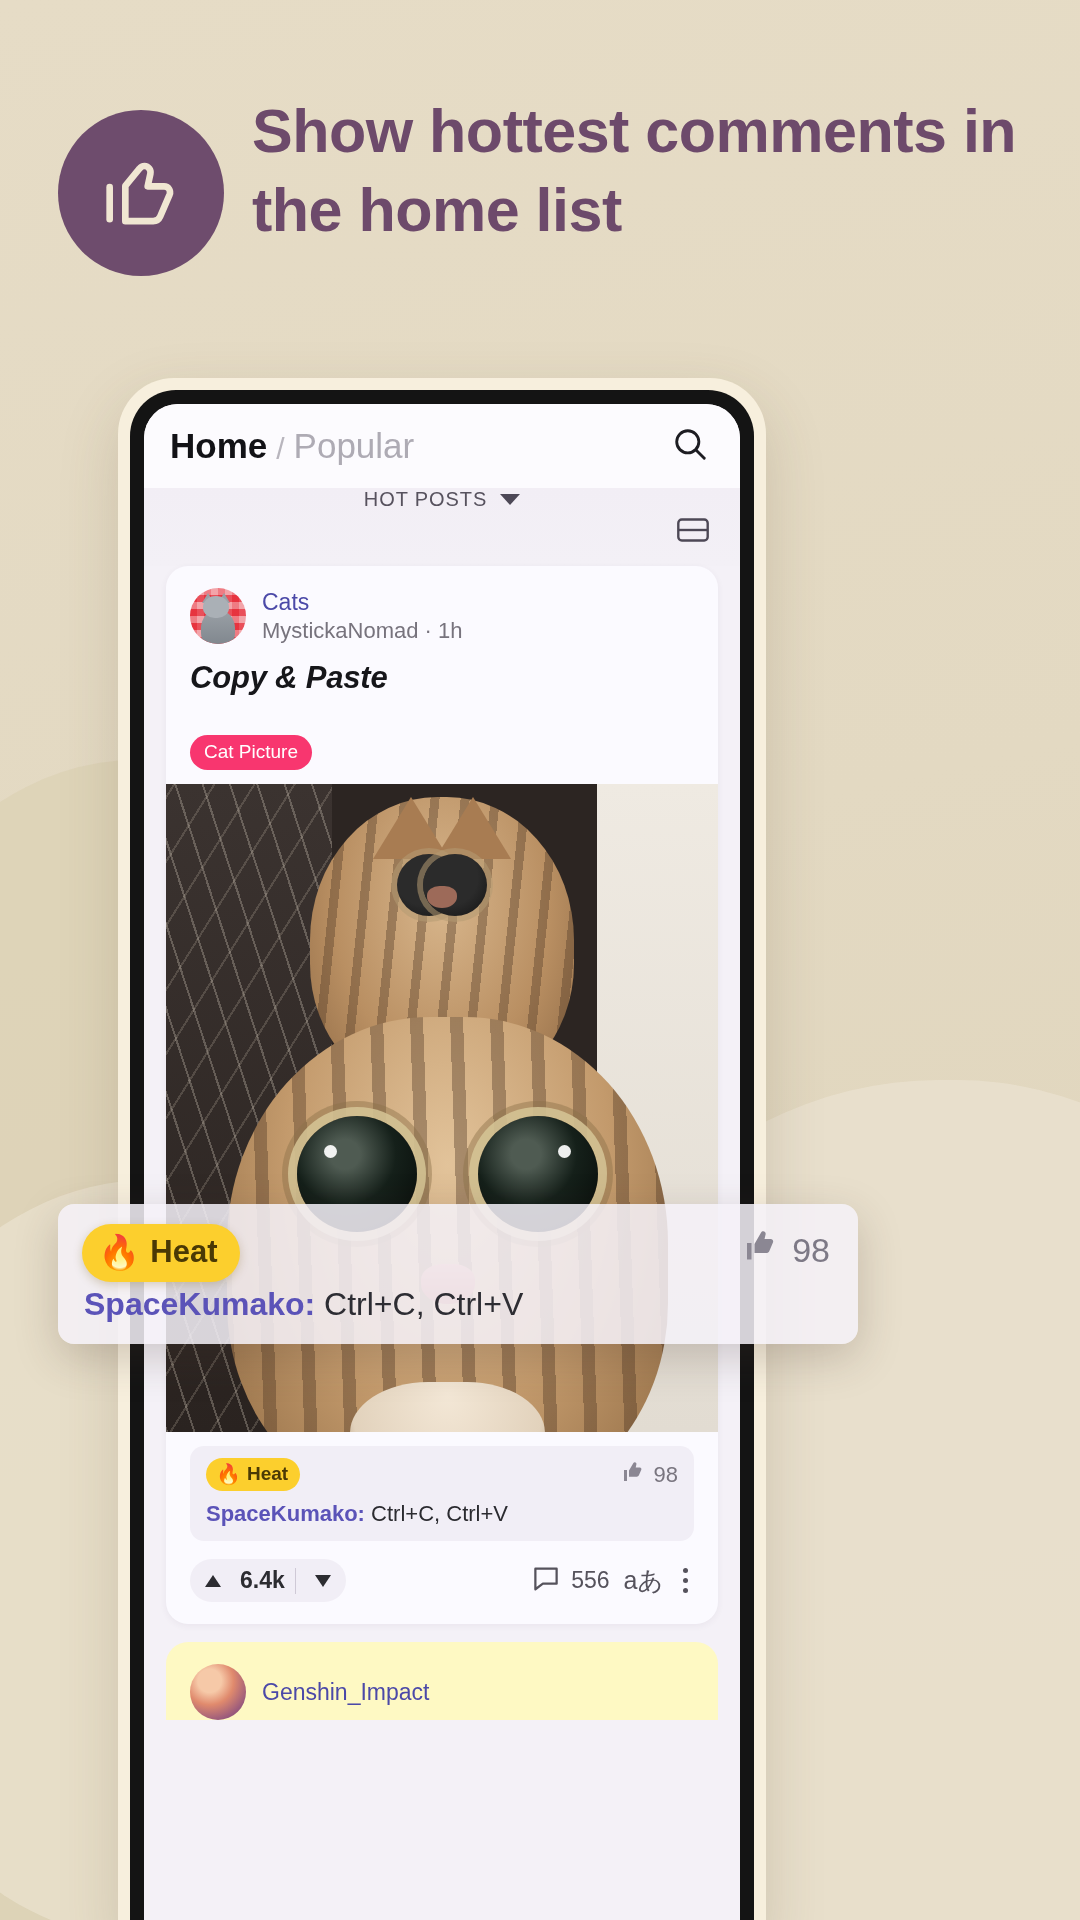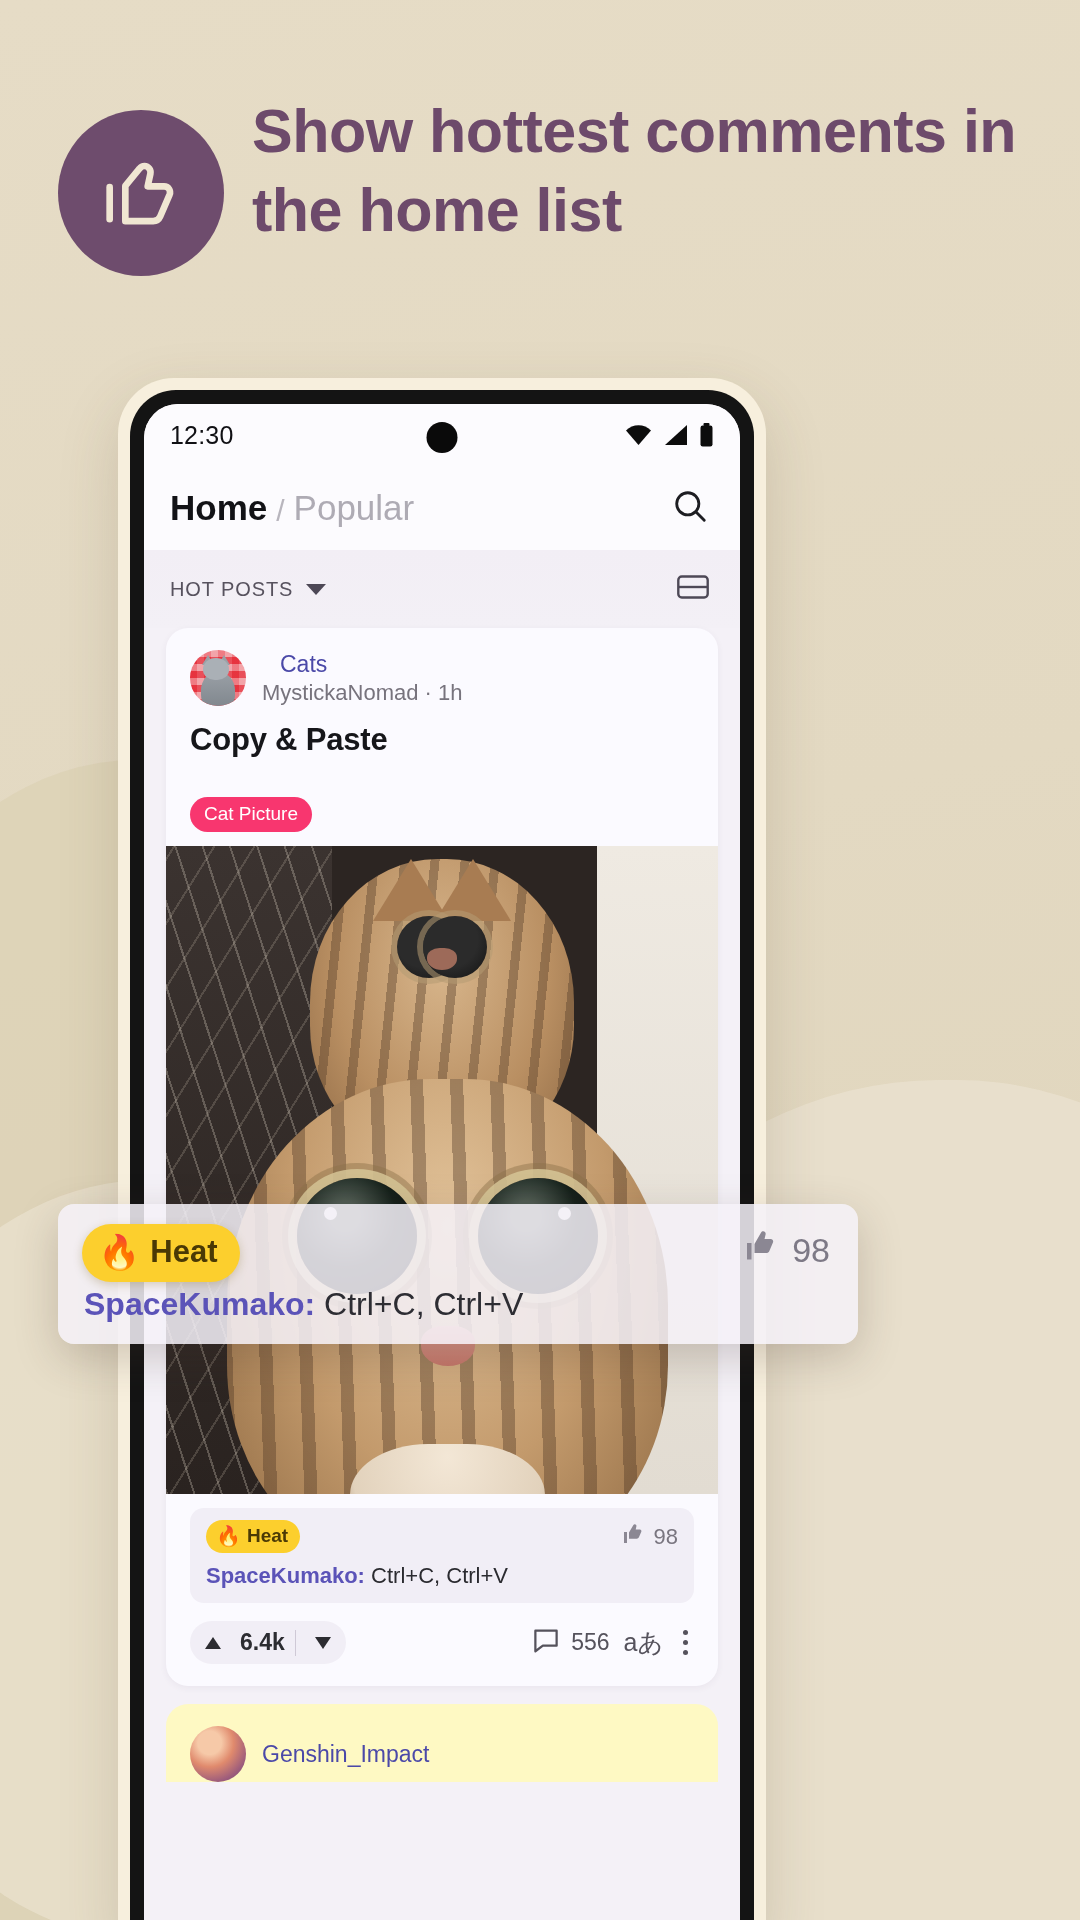--- a/index.html
+++ b/index.html
@@ -91,20 +91,21 @@
   .crumb { display:flex; align-items:flex-end; gap:9px; }
   .crumb-home { font-size:35px; font-weight:bold; color:#121216; }
   .crumb-sep { font-size:30px; color:#b8b5bd; font-weight:300; }
   .crumb-cur { font-size:35px; color:#aeabb4; font-weight:400; }
   .appbar-search { margin-left:auto; width:48px; height:48px; display:flex; align-items:center; justify-content:center; }
 
   
   .filterbar {
     height:78px; display:flex; align-items:center; padding:0 26px;
     background:linear-gradient(#f2eef5,#f3f0f6);
+    flex-direction:column;
   }
   .filter-label {
     font-size:20px; letter-spacing:.9px; color:#57525e; font-weight:400;
     display:flex; align-items:center; gap:13px;
   }
   .caret-dn {
     width:0;height:0;border-left:10px solid transparent;border-right:10px solid transparent;
     border-top:11px solid #4d4856;
   }
   .layout-toggle { margin-left:auto; width:42px; height:42px; display:flex;align-items:center;justify-content:center; }
@@ -130,23 +131,23 @@
   }
   .avatar .cat-head {
     position:absolute;left:13px;top:8px;width:26px;height:22px;border-radius:50% 50% 45% 45%;
     background:#aab0b6;
   }
   .avatar .cat-ear-l, .avatar .cat-ear-r {
     position:absolute;top:5px;width:0;height:0;border-left:6px solid transparent;border-right:6px solid transparent;border-bottom:10px solid #9aa0a6;
   }
   .avatar .cat-ear-l { left:12px; } .avatar .cat-ear-r { left:28px; }
   .meta { display:flex; flex-direction:column; gap:2px; }
-  .meta-sub { font-size:23px; color:#4b49a8; font-weight:400;margin-left:18px; }
+  .meta-sub { font-size:23px; color:#4b49a8; font-weight:400; }
   .meta-user { font-size:22px; color:#77737d; }
-  .card-title { font-size:31px; font-weight:bold; color:#16161a; padding:16px 24px 0 24px; letter-spacing:-.2px; }
+  .card-title { font-size:31px; font-weight:bold; color:#16161a; padding:16px 24px 0 24px; letter-spacing:-.2px;font-style:italic; }
   .tag-row { padding:14px 24px 14px 24px; }
   .tag {
     display:inline-block; background:#f8366f; color:#fff;
     font-size:19px; padding:6px 14px 7px 14px; border-radius:999px;margin-top:25px;
   }
 
   
   .post-media { position:relative; width:100%; height:648px; overflow:hidden; background:#2c2522; }
   .media-inner { position:absolute; inset:0; }
   .wall {
@@ -295,42 +296,20 @@
       </svg>
     </span>
   </div>
   <div class="promo-title">Show hottest comments in the home list</div>
 </div>
 
 <div class="phone-outer">
  <div class="phone-frame">
   <div class="screen">
 
-    <div class="statusbar">
-      <div class="sb-time">12:30</div>
-      <div class="sb-punch"></div>
-      <div class="sb-icons">
-        <span>
-          <svg width="27" height="22" viewBox="0 0 27 22">
-                <path d="M1 6.5C4.5 3 8.8 1.2 13.5 1.2S22.5 3 26 6.5L13.5 21z" fill="#0c0c0c"></path>
-              </svg>
-        </span>
-        <span>
-          <svg width="25" height="22" viewBox="0 0 25 22">
-                <path d="M24 1v20H2z" fill="#0c0c0c"></path>
-              </svg>
-        </span>
-        <span>
-          <svg width="15" height="24" viewBox="0 0 15 24">
-                <rect x="4.5" y="0" width="6" height="3" rx="1" fill="#0c0c0c"></rect>
-                <rect x="1.5" y="2.5" width="12" height="21" rx="2.2" fill="#0c0c0c"></rect>
-              </svg>
-        </span>
-      </div>
-    </div>
 
     <div class="appbar">
       <div class="crumb">
         <span class="crumb-home">Home</span>
         <span class="crumb-sep">/</span>
         <span class="crumb-cur">Popular</span>
       </div>
       <div class="appbar-search">
         <span>
           <svg width="38" height="38" viewBox="0 0 24 24" fill="none" stroke="#1d1d22" stroke-width="1.8" stroke-linecap="round">

